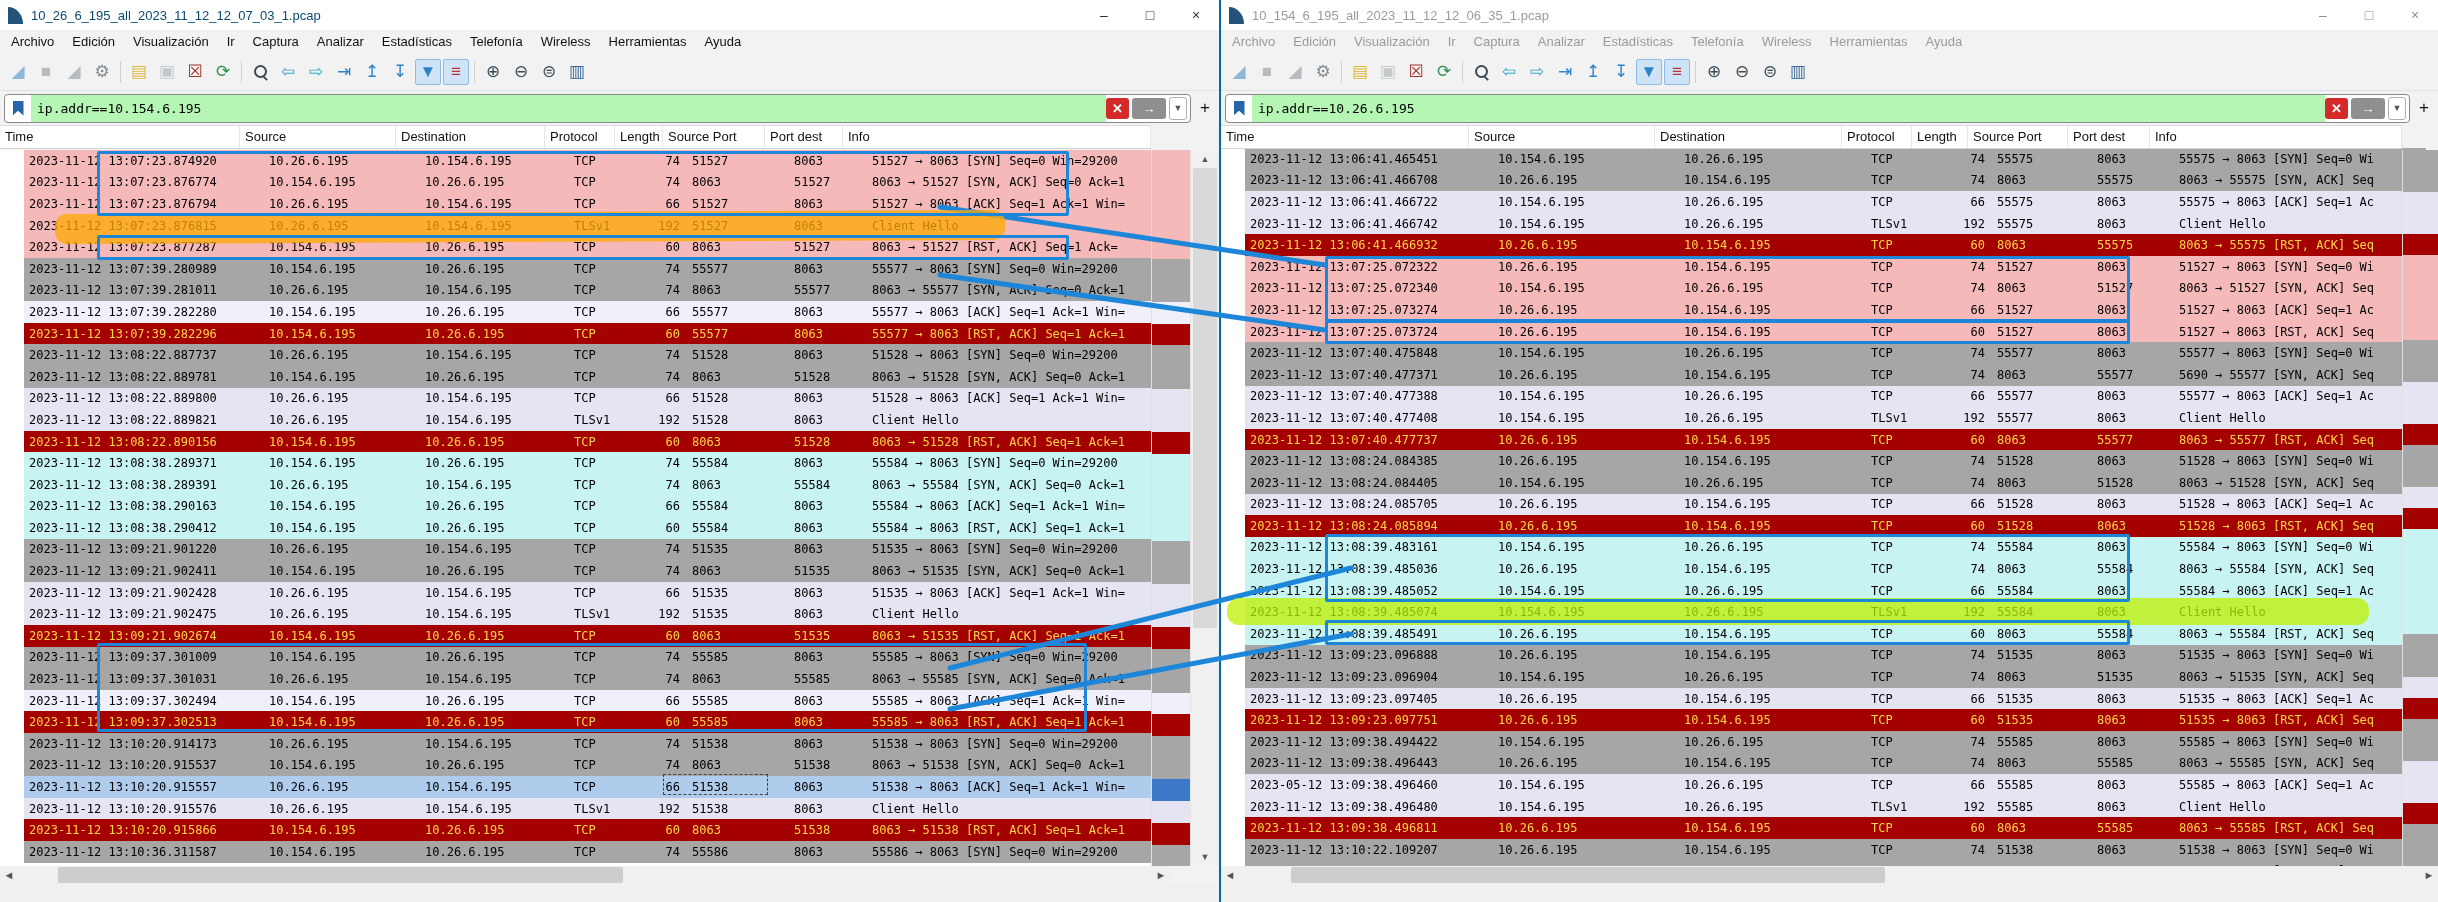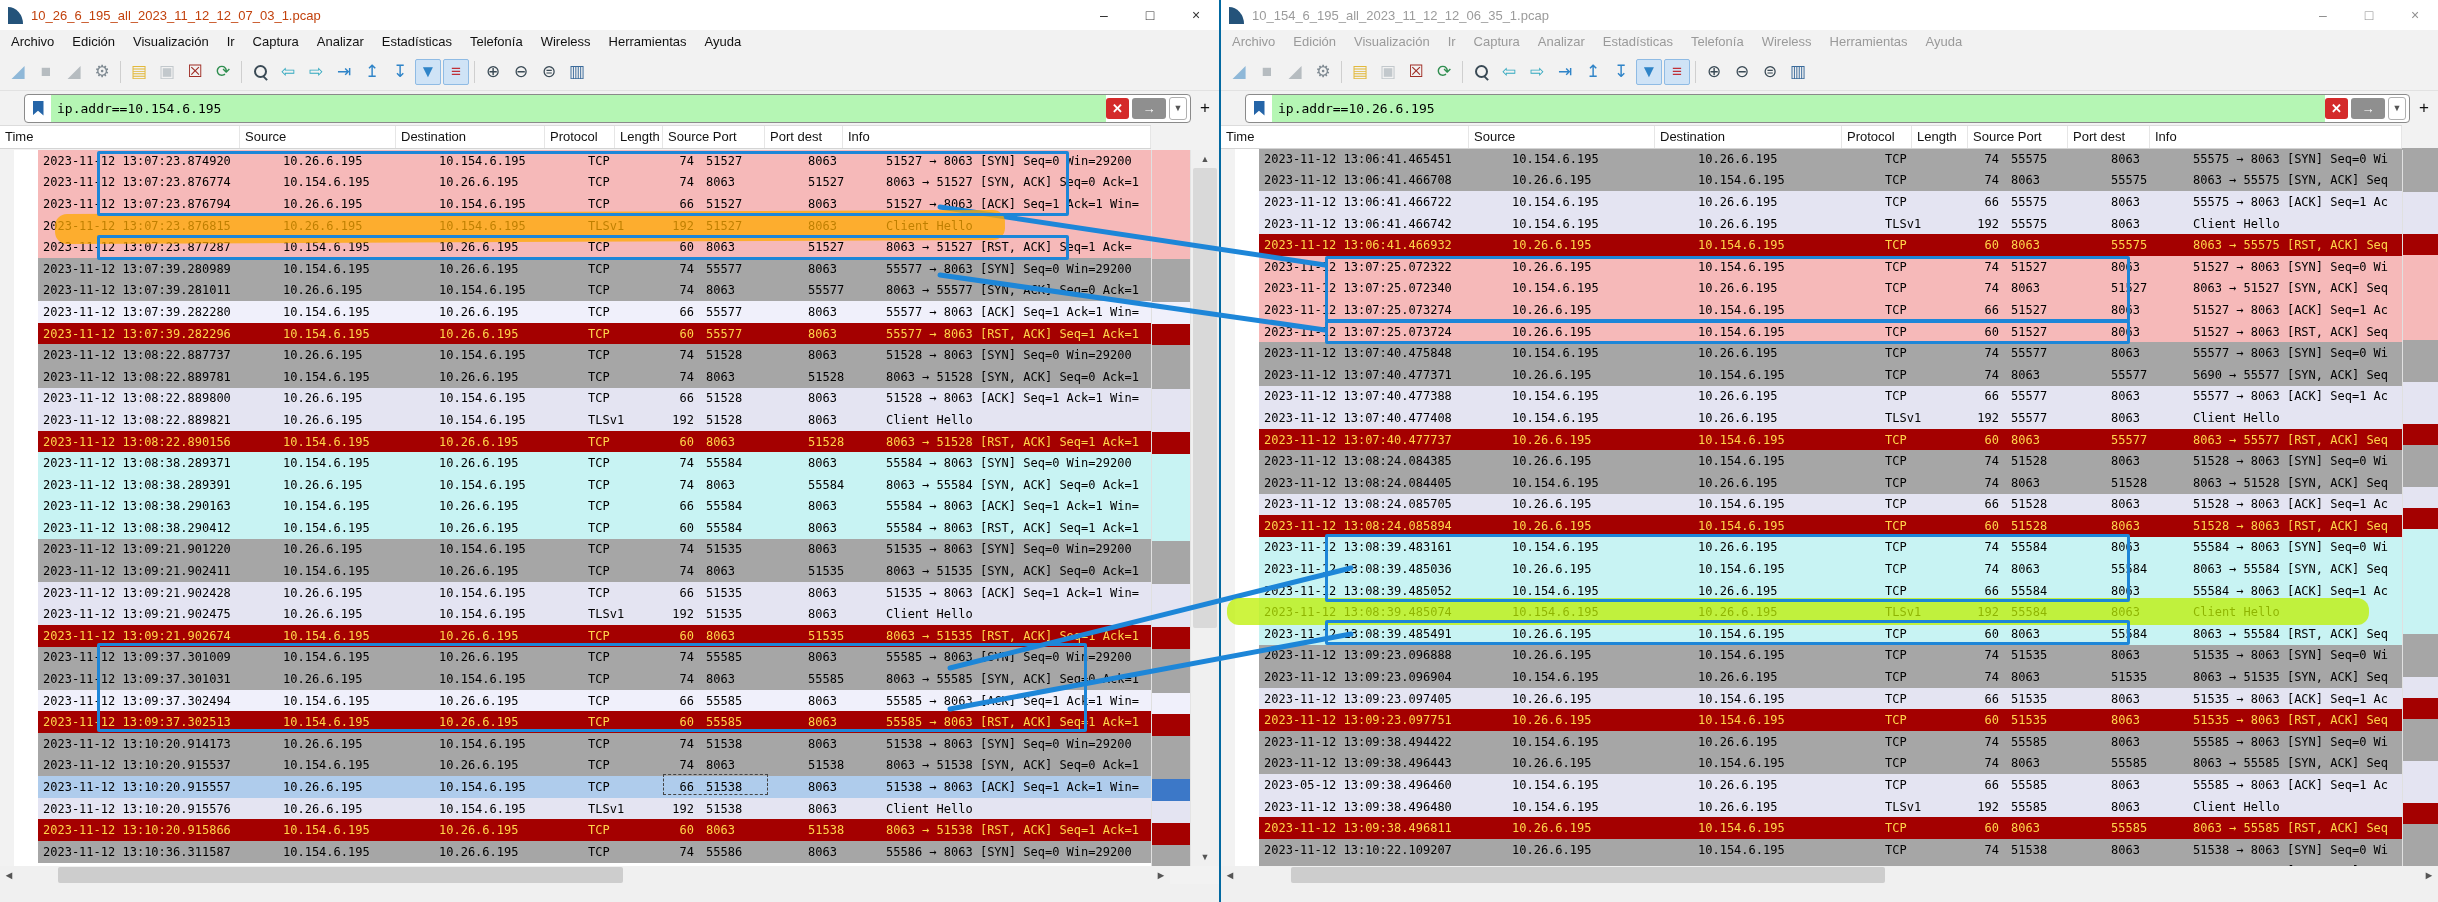--- a/index.html
+++ b/index.html
@@ -5,21 +5,21 @@
   html,body{margin:0;padding:0;background:#888;}
   #stage{position:relative;width:2438px;height:902px;background:#f0f0f0;overflow:hidden;
          font-family:"Liberation Sans",sans-serif;}
   .win{position:absolute;top:0;height:902px;width:1219px;background:#f2f2f2;overflow:hidden;}
   #win-left{left:0;}
   #win-right{left:1219px;border-left:2px solid #0369a1;width:1217px;}
   
   .titlebar{height:30px;background:#ffffff;display:flex;align-items:center;padding-left:8px;}
   .sharkfin{width:15px;height:17px;background:#24537a;border-radius:0 100% 0 0 / 0 100% 0 0;
             margin-right:8px;flex:none;}
-  .title{font-size:13px;color:#c2410c;white-space:nowrap;}
+  .title{font-size:13px;color:#0c4a6e;white-space:nowrap;}
   .wctrls{margin-left:auto;display:flex;}
   .wbtn{width:46px;height:30px;display:flex;align-items:center;justify-content:center;
         font-size:14px;color:#333;}
   .inactive .title{color:#9b9b9b;}
   .inactive .wbtn{color:#909090;}
   
   .menubar{height:23px;background:#f2f2f2;display:flex;align-items:center;padding-left:2px;}
   .menu-item{font-size:13px;color:#111;padding:0 9px;white-space:nowrap;text-align:center;}
   .inactive .menu-item{color:#9a9a9a;}
   
@@ -28,41 +28,41 @@
   .tool{width:26px;height:26px;display:flex;align-items:center;justify-content:center;
         font-size:17px;margin:0 1px;border-radius:2px;box-sizing:border-box;}
   .tool.active{background:#cfe3f6;border:1px solid #8fbbe4;}
   .tsep{width:1px;height:22px;background:#cfcfcf;margin:0 4px;}
   .mag{width:9px;height:9px;border:2px solid #3a4a55;border-radius:50%;position:relative;}
   .mag::after{content:"";position:absolute;width:2px;height:6px;background:#3a4a55;
               left:8px;top:8px;transform:rotate(-45deg);}
   
   .filterbar{height:34px;display:flex;align-items:center;background:#f2f2f2;padding:0 4px;}
   .filterbox{flex:1;height:27px;background:#fff;border:1px solid #8a8a8a;border-radius:4px;
-             display:flex;align-items:center;overflow:hidden;margin-left:20px;}
+             display:flex;align-items:center;overflow:hidden;}
   .bookmark-wrap{width:26px;display:flex;align-items:center;justify-content:center;flex:none;}
   .bookmark{width:11px;height:15px;background:#2565a8;
             clip-path:polygon(0 0,100% 0,100% 100%,50% 68%,0 100%);}
   .filterfield{flex:1;height:100%;background:#b5f6b4;display:flex;align-items:center;
                font-family:"DejaVu Sans Mono",monospace;font-size:13px;color:#000;padding-left:6px;}
   .fbtn{height:21px;display:flex;align-items:center;justify-content:center;flex:none;
         border-radius:3px;margin-right:3px;font-size:13px;}
   .fclear{width:23px;background:#d42a2a;color:#fff;font-weight:bold;}
   .fapply{width:34px;background:#8f8f8f;color:#fff;}
   .fcaret{width:16px;background:#fff;border:1px solid #b0b0b0;color:#555;font-size:9px;}
   .fplus{width:20px;height:27px;display:flex;align-items:center;justify-content:center;
          font-size:17px;color:#111;flex:none;margin-left:4px;}
   
   .pheader{position:absolute;top:125px;left:0;height:24px;display:flex;background:#ffffff;
            border-top:1px solid #dcdcdc;border-bottom:1px solid #d4d4d4;box-sizing:border-box;
            font-size:13px;color:#111;z-index:2;}
   .hc{border-right:1px solid #e6e6e6;padding:3px 0 0 5px;white-space:nowrap;overflow:hidden;
       box-sizing:border-box;flex:none;}
   
-  .plist{position:absolute;top:150px;bottom:36px;left:14px;overflow:hidden;background:#fff;padding-left:24px;}
+  .plist{position:absolute;top:150px;bottom:36px;left:0;overflow:hidden;background:#fff;padding-left:24px;}
   #win-right .plist{top:148px;}
   .prow{height:21.6px;display:flex;align-items:center;white-space:pre;
         font-family:"DejaVu Sans Mono",monospace;font-size:12px;color:#000;}
   .c{padding-left:5px;overflow:hidden;box-sizing:border-box;flex:none;}
   .cr{text-align:right;padding-right:7px;padding-left:0;}
   .cinfo{flex:1;}
   
   #win-left  .w1{width:240px}#win-left .w2{width:156px}#win-left .w3{width:149px}
   #win-left  .w4{width:70px}#win-left .w5{width:48px}#win-left .w6{width:102px}#win-left .w7{width:78px}
   #win-right .w1{width:248px}#win-right .w2{width:186px}#win-right .w3{width:187px}

